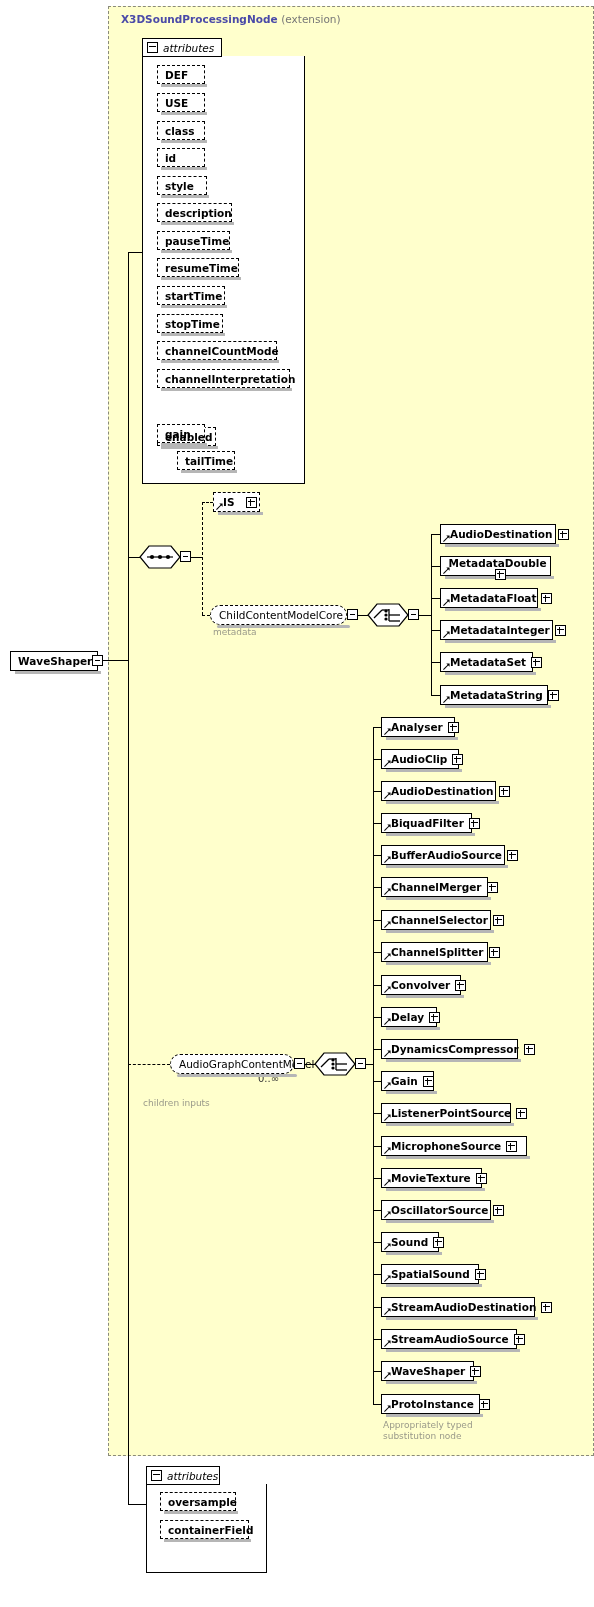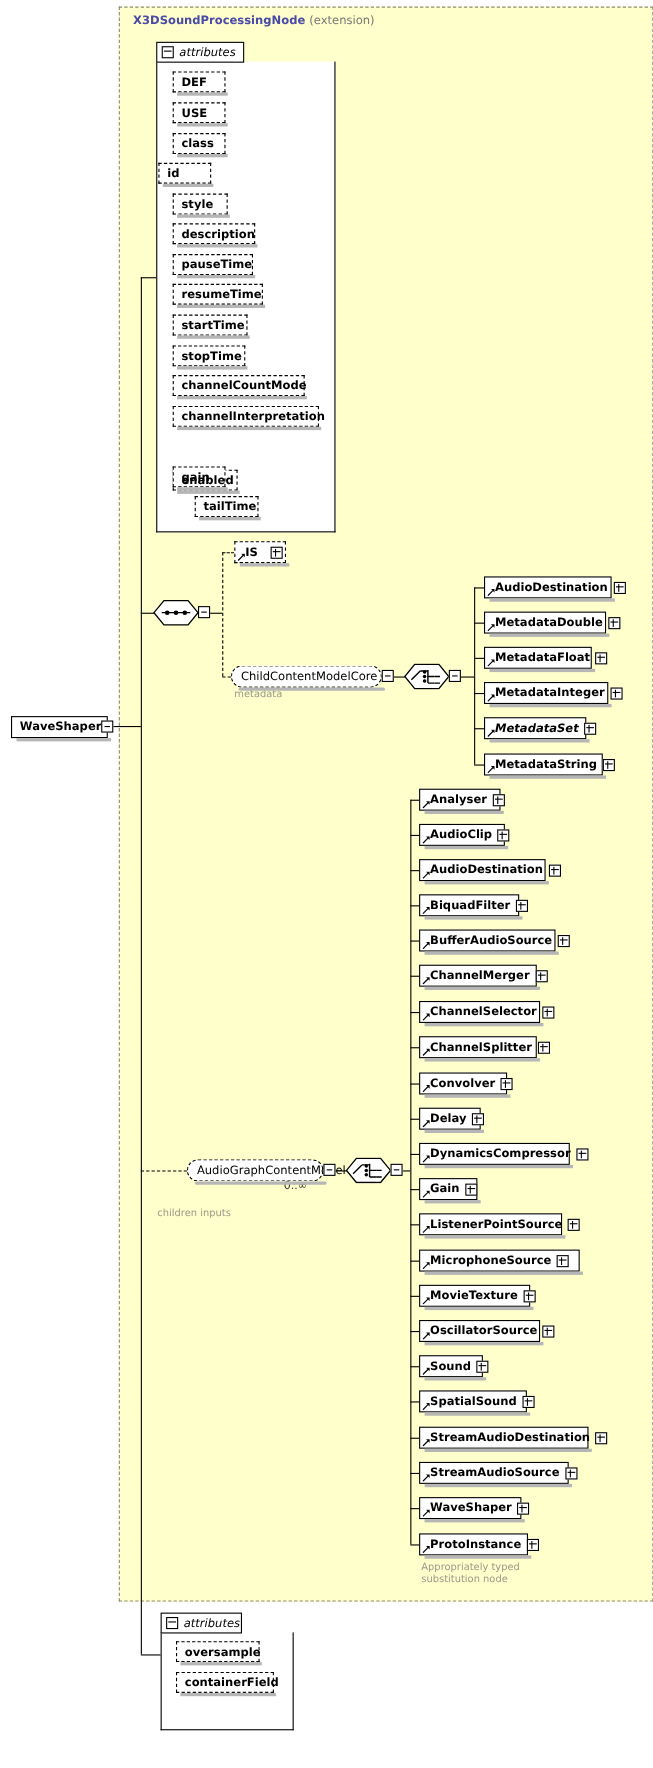--- a/index.html
+++ b/index.html
@@ -284,21 +284,21 @@
 
   <div class="attr-item" style="left:157px; top:65px; width:48px;">
     <span class="lbl">DEF</span>
   </div>
   <div class="attr-item" style="left:157px; top:93px; width:48px;">
     <span class="lbl">USE</span>
   </div>
   <div class="attr-item" style="left:157px; top:121px; width:48px;">
     <span class="lbl">class</span>
   </div>
-  <div class="attr-item" style="left:144px; top:148px; width:48px;">
+  <div class="attr-item" style="left:157px; top:148px; width:48px;">
     <span class="lbl">id</span>
   </div>
   <div class="attr-item" style="left:157px; top:176px; width:50px;">
     <span class="lbl">style</span>
   </div>
   <div class="attr-item" style="left:157px; top:203px; width:75px;">
     <span class="lbl">description</span>
   </div>
   <div class="attr-item" style="left:157px; top:231px; width:73px;">
     <span class="lbl">pauseTime</span>
@@ -388,21 +388,21 @@
   <div class="elem" style="left:440px; top:524px; width:116px;">
     <svg class="refarrow" viewBox="0 0 8 8">
       <line x1="0.5" y1="7.5" x2="6" y2="2" stroke="#000" stroke-width="1.2"></line>
       <polygon points="7.5,0.5 7.5,4.2 3.8,0.5" fill="#000"></polygon>
     </svg>
     <span class="lbl">AudioDestination</span>
     <span class="plus-sq"></span>
   </div>
 
   <div class="ln h" style="left:431px; top:566px; width:9px;"></div>
-  <div class="elem" style="left:440px; top:556px; width:111px;">
+  <div class="elem" style="left:440px; top:556px; width:111px;flex-direction:column;">
     <svg class="refarrow" viewBox="0 0 8 8">
       <line x1="0.5" y1="7.5" x2="6" y2="2" stroke="#000" stroke-width="1.2"></line>
       <polygon points="7.5,0.5 7.5,4.2 3.8,0.5" fill="#000"></polygon>
     </svg>
     <span class="lbl">MetadataDouble</span>
     <span class="plus-sq"></span>
   </div>
 
   <div class="ln h" style="left:431px; top:598px; width:9px;"></div>
   <div class="elem" style="left:440px; top:588px; width:98px;">
@@ -418,21 +418,21 @@
   <div class="elem" style="left:440px; top:620px; width:113px;">
     <svg class="refarrow" viewBox="0 0 8 8">
       <line x1="0.5" y1="7.5" x2="6" y2="2" stroke="#000" stroke-width="1.2"></line>
       <polygon points="7.5,0.5 7.5,4.2 3.8,0.5" fill="#000"></polygon>
     </svg>
     <span class="lbl">MetadataInteger</span>
     <span class="plus-sq"></span>
   </div>
 
   <div class="ln h" style="left:431px; top:662px; width:9px;"></div>
-  <div class="elem" style="left:440px; top:652px; width:93px;font-style:italic;">
+  <div class="elem" style="left:440px; top:652px; width:93px;">
     <svg class="refarrow" viewBox="0 0 8 8">
       <line x1="0.5" y1="7.5" x2="6" y2="2" stroke="#000" stroke-width="1.2"></line>
       <polygon points="7.5,0.5 7.5,4.2 3.8,0.5" fill="#000"></polygon>
     </svg>
     <span class="lbl">MetadataSet</span>
     <span class="plus-sq"></span>
   </div>
 
   <div class="ln h" style="left:431px; top:695px; width:9px;"></div>
   <div class="elem" style="left:440px; top:685px; width:108px;">

